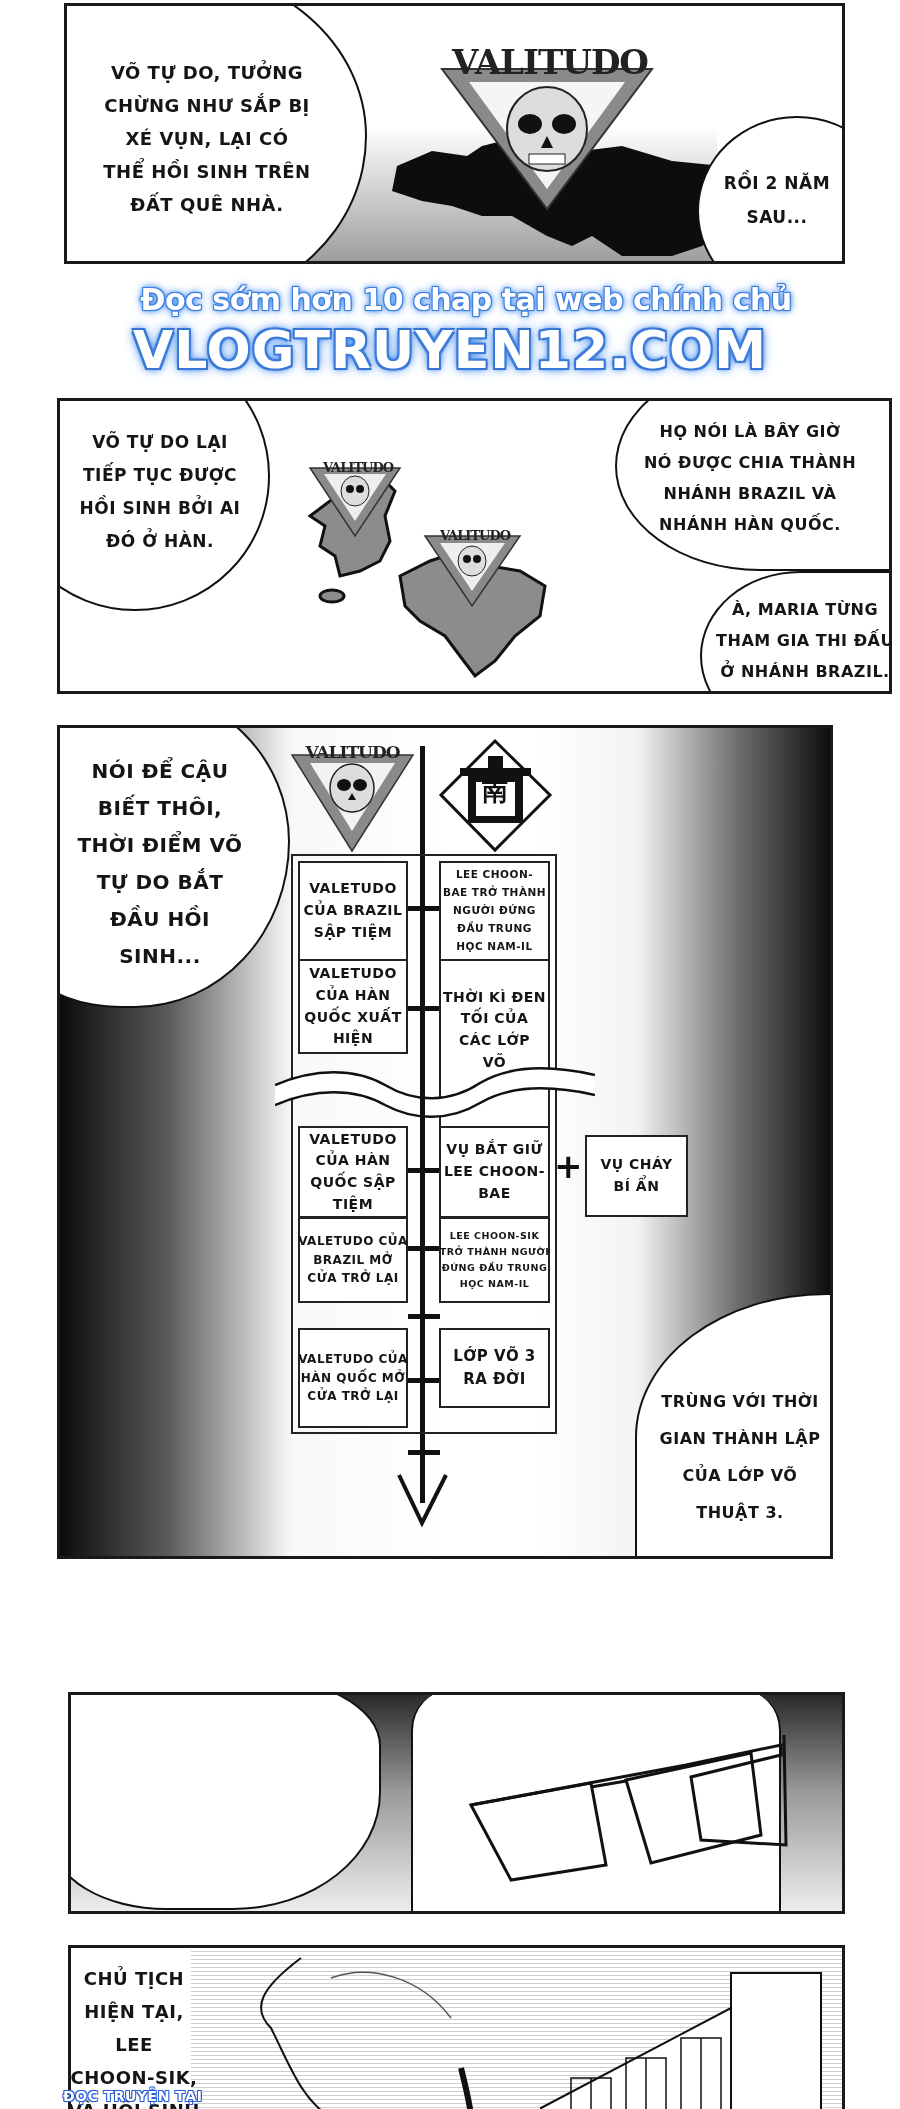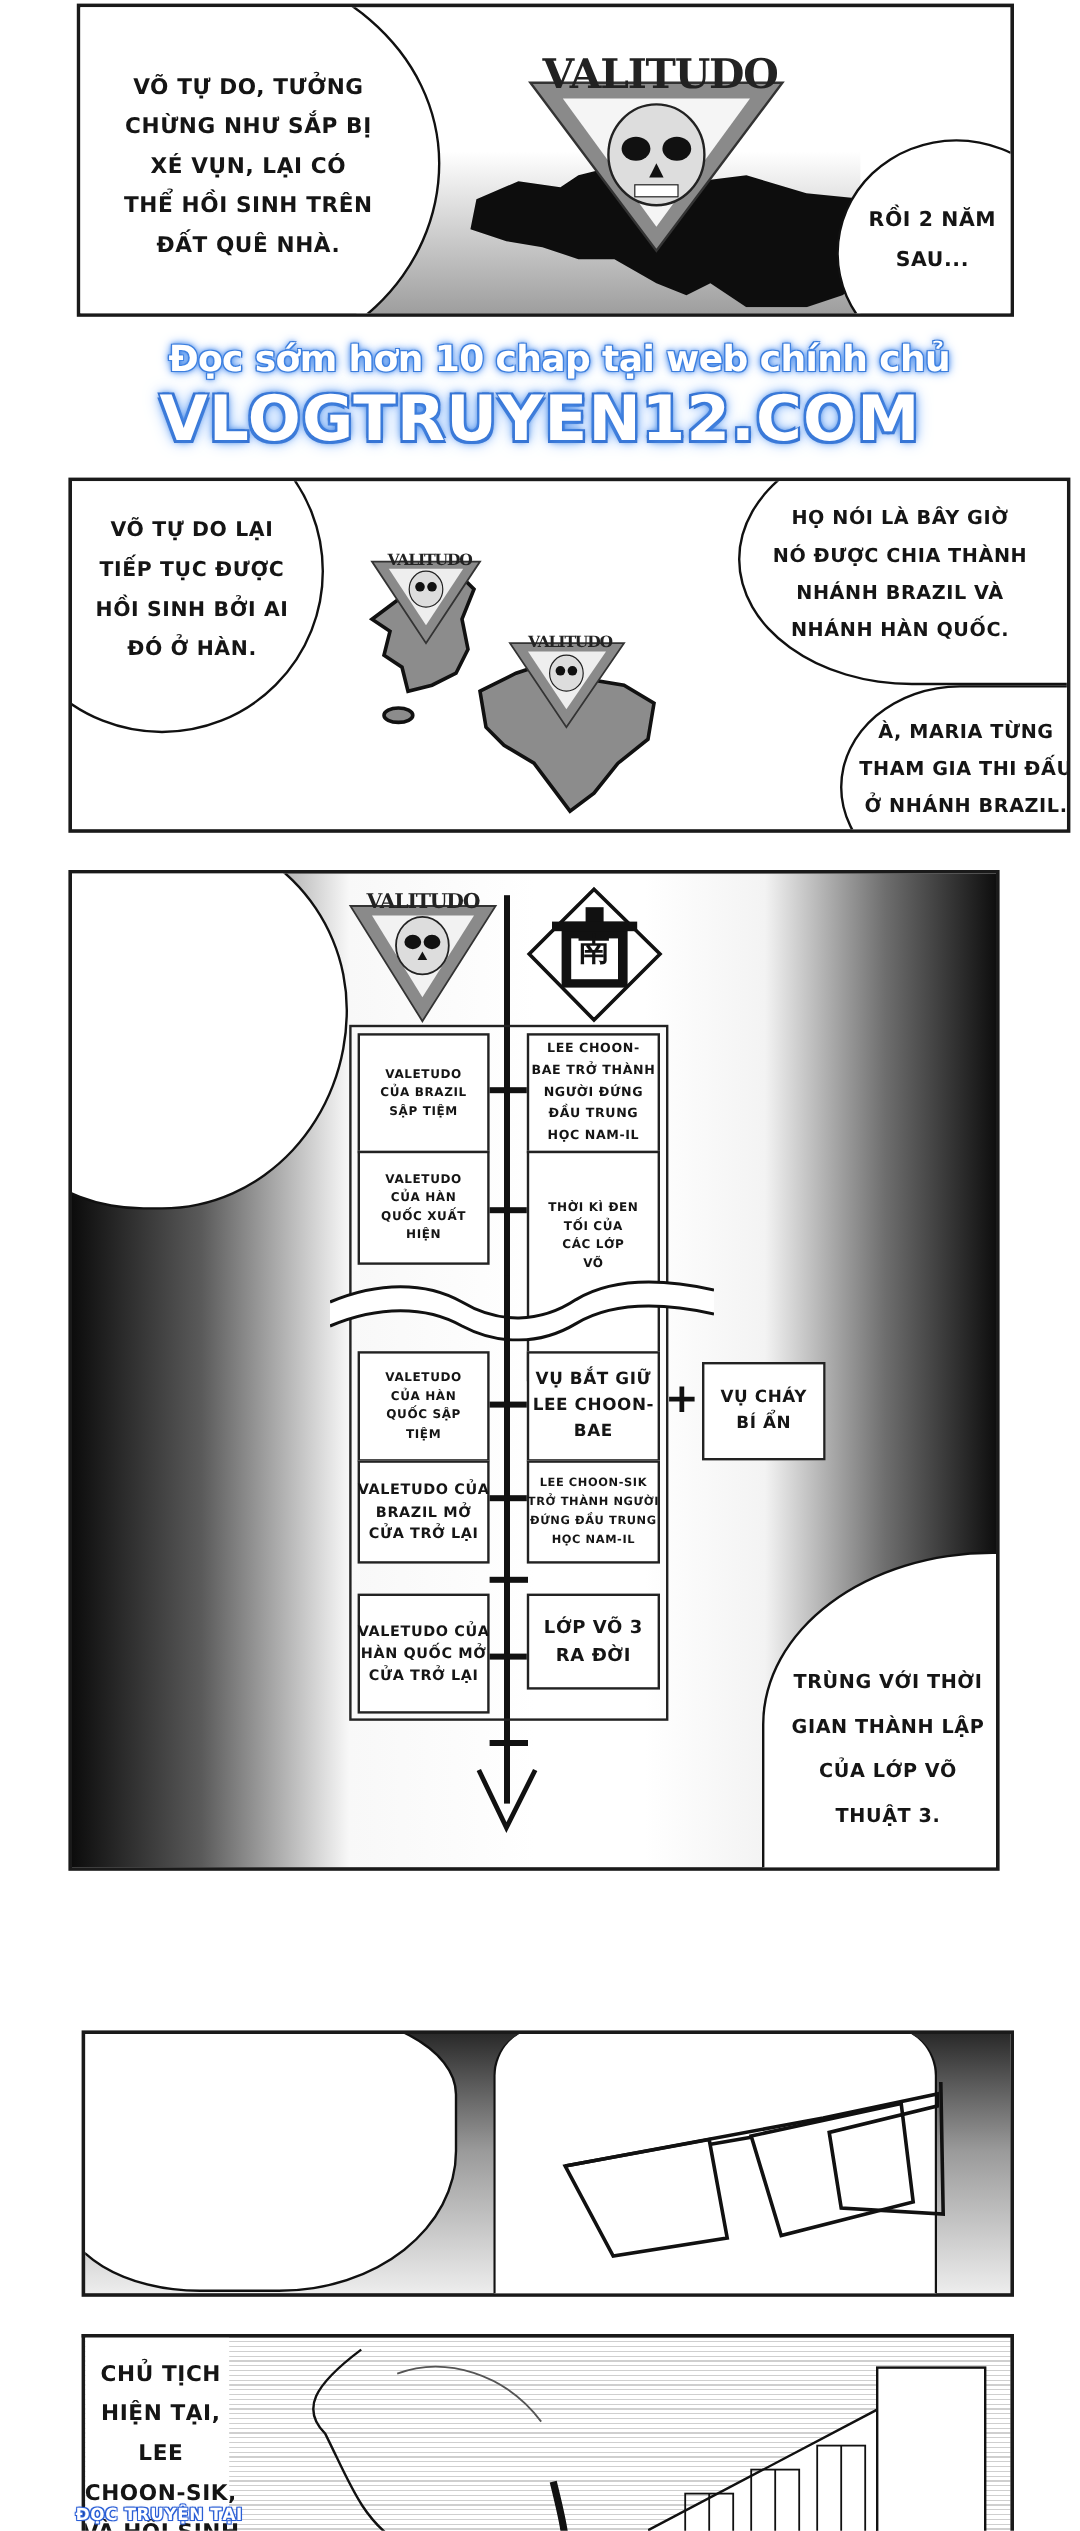--- a/index.html
+++ b/index.html
@@ -19,21 +19,21 @@
   
   .wm { position: absolute; left: 0; width: 900px; text-align: center; font-family: "DejaVu Sans", sans-serif; font-weight: bold; }
   .wm1 { top: 282px; font-size: 30px; color: #ffffff; letter-spacing: -0.5px;
     text-shadow: 0 0 3px #3b7fe0, 0 0 6px #3b7fe0, 0 0 10px #6aa8ff, 1px 1px 0 #2f6fd0, -1px -1px 0 #2f6fd0, 1px -1px 0 #2f6fd0, -1px 1px 0 #2f6fd0; padding-left: 32px; }
   .wm2 { top: 320px; font-size: 52px; color: #ffffff; letter-spacing: 1px;
     text-shadow: 0 0 4px #2f6fd0, 0 0 8px #3b7fe0, 0 0 14px #79b3ff, 2px 2px 0 #2a66c9, -2px -2px 0 #2a66c9, 2px -2px 0 #2a66c9, -2px 2px 0 #2a66c9; }
 
   
   .tl-box { position: absolute; background: #fff; border: 2px solid #222; }
   .tl-cell { position: absolute; background: #fff; border: 2px solid #222; }
-  .tl-cell .txt { inset: 0; position: absolute; font-size: 10px; line-height: 1.55; }
+  .tl-cell .txt { inset: 0; position: absolute; font-size: 14px; line-height: 1.55; }
   .tl-cell .txt.small { font-size: 10.5px; line-height: 1.7; }
   .axis { position: absolute; background: #111; }
   .tick { position: absolute; background: #111; height: 5px; }
   .vt-text { font-family: "DejaVu Serif", serif; font-weight: 900; color: #222; letter-spacing: -1px; }
 </style>
 </head>
 <body>
 
 <div class="panel" style="left:64px; top:3px; width:781px; height:261px;">
 
@@ -115,20 +115,28 @@
   <div class="txt" style="left:665px; top:193px; width:160px; font-size:16px; line-height:31px;">
     <span>À, MARIA TỪNG</span>
     <span>THAM GIA THI ĐẤU</span>
     <span>Ở NHÁNH BRAZIL.</span>
   </div>
 </div>
 
 <div class="panel" style="left:57px; top:725px; width:776px; height:834px; background:linear-gradient(90deg, #0c0c0c 0%, #5a5a5a 14%, #f8f8f8 30%, #ffffff 50%, #ffffff 62%, #f3f3f3 75%, #6e6e6e 88%, #0e0e0e 100%);">
 
   <div class="bubble" style="left:-80px; top:-40px; width:310px; height:320px; border-radius:0 50% 50% 45% / 0 48% 52% 40%;"></div>
+  <div class="txt" style="left:10px; top:25px; width:180px; font-size:20px; line-height:37px;">
+    <span>NÓI ĐỂ CẬU</span>
+    <span>BIẾT THÔI,</span>
+    <span>THỜI ĐIỂM VÕ</span>
+    <span>TỰ DO BẮT</span>
+    <span>ĐẦU HỒI</span>
+    <span>SINH...</span>
+  </div>
 
   <svg class="abs" style="left:230px; top:15px;" width="125" height="110" viewBox="0 0 125 110">
     <polygon points="2,12 123,12 62,108" fill="#8a8a8a" stroke="#333" stroke-width="1.5"></polygon>
     <polygon points="20,20 105,20 62,88" fill="#f2f2f2"></polygon>
     <ellipse cx="62" cy="45" rx="22" ry="24" fill="#ddd" stroke="#222" stroke-width="1.5"></ellipse>
     <ellipse cx="54" cy="42" rx="7" ry="6" fill="#111"></ellipse>
     <ellipse cx="70" cy="42" rx="7" ry="6" fill="#111"></ellipse>
     <polygon points="62,50 58,57 66,57" fill="#111"></polygon>
   </svg>
   <div class="abs vt-text" style="left:235px; top:14px; width:115px; text-align:center; font-size:17px;">VALITUDO</div>

